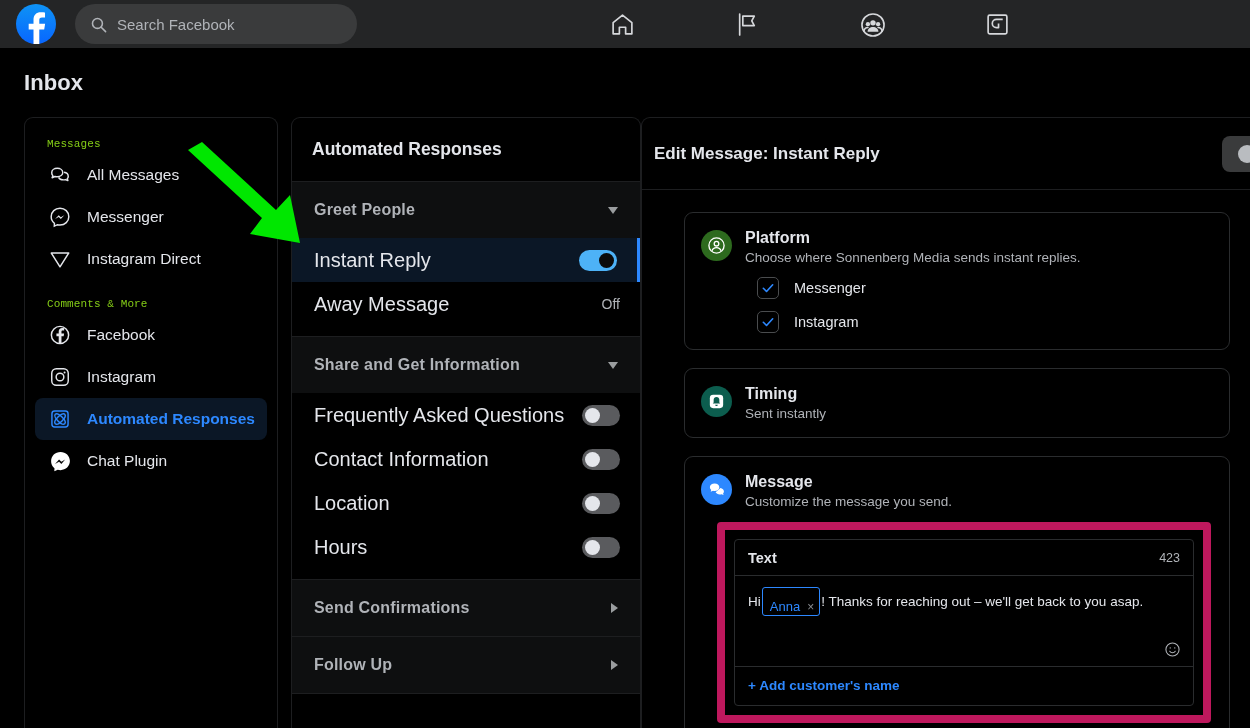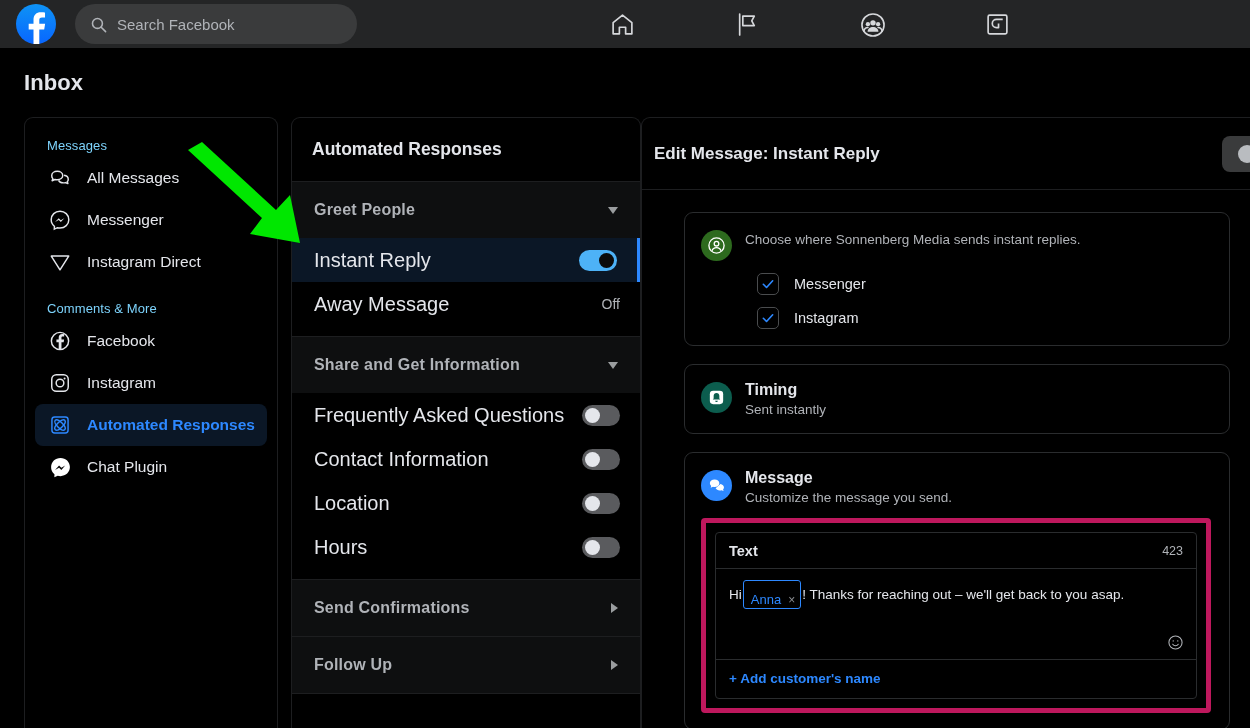--- a/index.html
+++ b/index.html
@@ -58,22 +58,23 @@
 
   
   .sidebar {
     position:absolute; left:24px; top:117px; width:254px; height:611px;
     background:#000; border:1px solid #1d1e20;
     border-radius:9px 9px 0 0;
     border-bottom:none;
     padding-top:14px;
   }
   .side-head {
-    color:#7dd3fc; font-size:13px; margin:6px 0 4px 22px;
+    color:#84cc16; font-size:11px; margin:6px 0 4px 22px;
     letter-spacing:.1px;
+    font-family:Liberation Mono, monospace;
   }
   .side-item {
     height:42px; margin:0 10px; border-radius:8px;
     display:flex; align-items:center; padding-left:12px; cursor:pointer;
   }
   .side-item .ico { width:26px; height:26px; flex:none; display:flex; align-items:center; justify-content:center; }
   .side-item .lbl { margin-left:14px; color:#e4e6eb; font-size:15.5px; }
   .side-item.active { background:#0b1726; }
   .side-item.active .lbl { color:#2d88ff; font-weight:bold; }
   .side-gap { height:12px; }
@@ -149,21 +150,21 @@
 
   .checkrow { display:flex; align-items:center; margin:12px 0 0 56px; cursor:pointer; }
   .chk {
     width:22px;height:22px;border-radius:5px;border:1px solid #4a4c4e;
     display:flex;align-items:center;justify-content:center; flex:none;
   }
   .checkrow .cl { margin-left:15px; color:#e4e6eb; font-size:14.5px; }
 
   
   .greenbox {
-    margin:13px 0 0 0; border:5px solid #be185d; border-radius:4px;
+    margin:13px 0 0 16px; border:8px solid #be185d; border-radius:4px;
     padding:0;
   }
   .textcard { border:1px solid #2a2c2e; margin:9px; border-radius:4px; }
   .textcard-head {
     display:flex; align-items:center; justify-content:space-between;
     padding:10px 13px 9px 13px;
   }
   .textcard-head .t1 { color:#e4e6eb; font-size:14.5px; font-weight:bold; }
   .textcard-head .t2 { color:#b0b3b8; font-size:12.5px; }
   .textarea-wrap {
@@ -397,20 +398,21 @@
       <div class="card">
         <div class="card-row">
           <span class="cicon" style="background:#2d6a1e">
             <svg width="19" height="19" viewBox="0 0 24 24" fill="none" stroke="#fff" stroke-width="1.7">
               <circle cx="12" cy="12" r="9.6"></circle>
               <circle cx="12" cy="9.7" r="2.9"></circle>
               <path d="M6.4 18.6c.7-2.6 2.9-4 5.6-4s4.9 1.4 5.6 4"></path>
             </svg>
           </span>
           <div class="ctext">
+            <div class="ctitle">Platform</div>
             <div class="csub">Choose where Sonnenberg Media sends instant replies.</div>
           </div>
         </div>
         <div class="checkrow">
           <span class="chk">
             <svg width="14" height="14" viewBox="0 0 24 24" fill="none" stroke="#2d88ff" stroke-width="2.8" stroke-linecap="round" stroke-linejoin="round">
                 <path d="M4 12.5 9.5 18 20 6.5"></path>
               </svg>
           </span>
           <span class="cl">Messenger</span>

